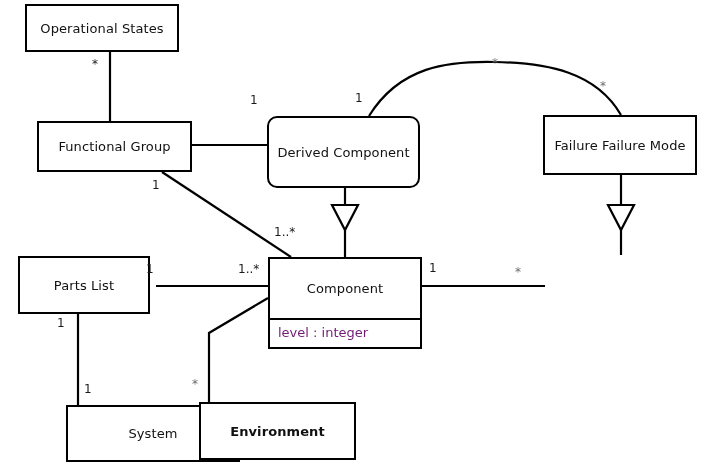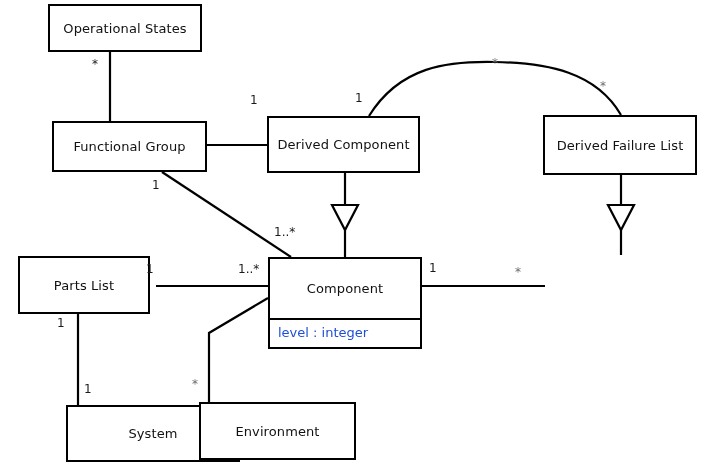--- a/index.html
+++ b/index.html
@@ -41,21 +41,21 @@
   .uml-attrs {
     border-top: 2px solid #000000;
     display: flex;
     flex-direction: column;
     justify-content: center;
     padding: 0 0 0 8px;
     box-sizing: border-box;
   }
   .uml-attr {
     font-size: 13px;
-    color: #1d4ed8;
+    color: #701a75;
     line-height: 1.1;
     text-align: left;
   }
   
   #connectors {
     position: absolute;
     left: 0;
     top: 0;
     width: 702px;
     height: 464px;
@@ -107,53 +107,53 @@
 
     <line x1="422" y1="286" x2="545" y2="286" stroke-width="2.2"></line>
 
     <line x1="78" y1="314" x2="78" y2="405" stroke-width="2.2"></line>
 
     <line x1="155" y1="431" x2="199" y2="431" stroke-width="2.2"></line>
 
     <polyline points="268,298 209,333 209,402" stroke-width="2.2"></polyline>
   </svg>
 
-  <div class="uml-class" style="left:48px; top:4px; width:154px; height:48px;">
+  <div class="uml-class" style="left:25px; top:4px; width:154px; height:48px;">
     <div class="uml-name">Operational States</div>
   </div>
 
-  <div class="uml-class" style="left:37px; top:121px; width:155px; height:51px;margin-left:15px;">
+  <div class="uml-class" style="left:37px; top:121px; width:155px; height:51px;">
     <div class="uml-name">Functional Group</div>
   </div>
 
-  <div class="uml-class" style="left:267px; top:116px; width:153px; height:57px;">
+  <div class="uml-class" style="left:267px; top:116px; width:153px; height:72px;border-radius:10px;">
     <div class="uml-name">Derived Component</div>
   </div>
 
   <div class="uml-class" style="left:543px; top:115px; width:154px; height:60px;">
-    <div class="uml-name">Derived Failure List</div>
+    <div class="uml-name">Failure Failure Mode</div>
   </div>
 
   <div class="uml-class" style="left:18px; top:256px; width:132px; height:58px;justify-content:flex-end;">
     <div class="uml-name">Parts List</div>
   </div>
 
   <div class="uml-class" style="left:268px; top:257px; width:154px; height:92px;">
     <div class="uml-name">Component</div>
     <div class="uml-attrs" style="height:29px;">
       <div class="uml-attr">level : integer</div>
     </div>
   </div>
 
 
   <div class="uml-class" style="left:18px; top:405px; width:174px; height:57px;margin-left:48px;">
     <div class="uml-name">System</div>
   </div>
 
-  <div class="uml-class" style="left:199px; top:402px; width:157px; height:58px;">
+  <div class="uml-class" style="left:199px; top:402px; width:157px; height:58px;font-weight:bold;">
     <div class="uml-name">Environment</div>
   </div>
 
   <div class="mult" style="left:92px; top:58px;">*</div>
   <div class="mult" style="left:250px; top:94px;">1</div>
   <div class="mult" style="left:355px; top:92px;">1</div>
   <div class="mult faint" style="left:492px; top:57px;">*</div>
   <div class="mult faint" style="left:600px; top:80px;">*</div>
   <div class="mult" style="left:152px; top:179px;">1</div>
   <div class="mult" style="left:274px; top:226px;">1..*</div>

